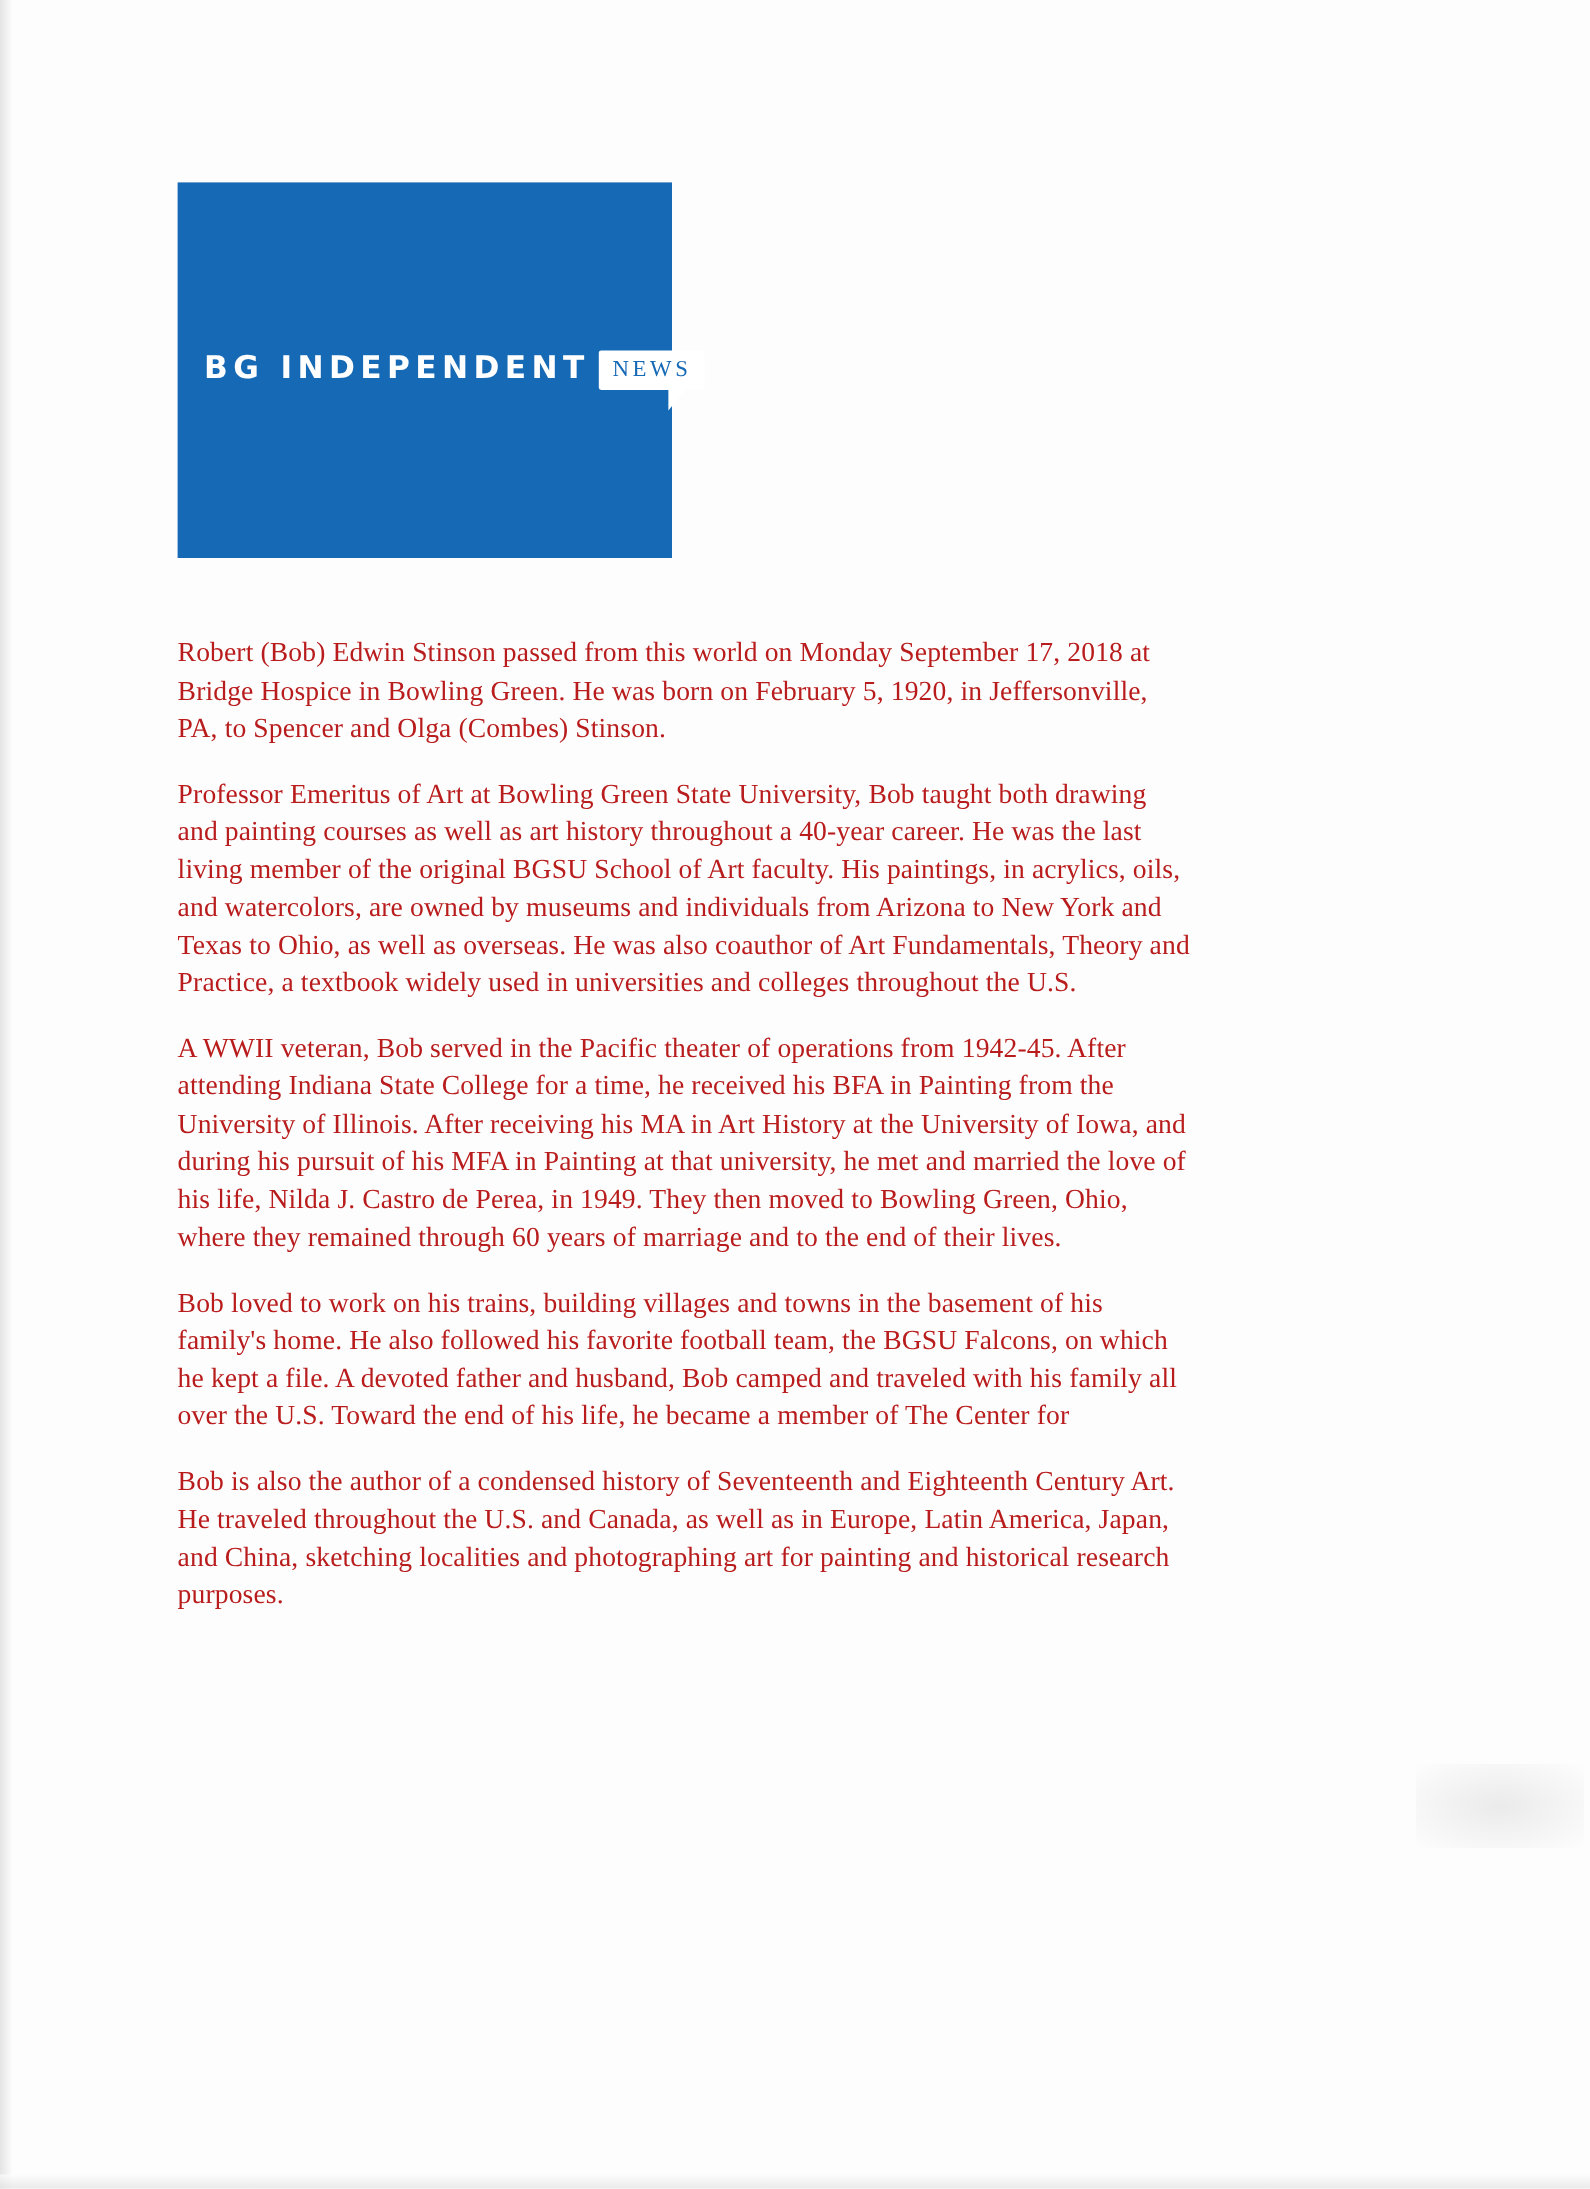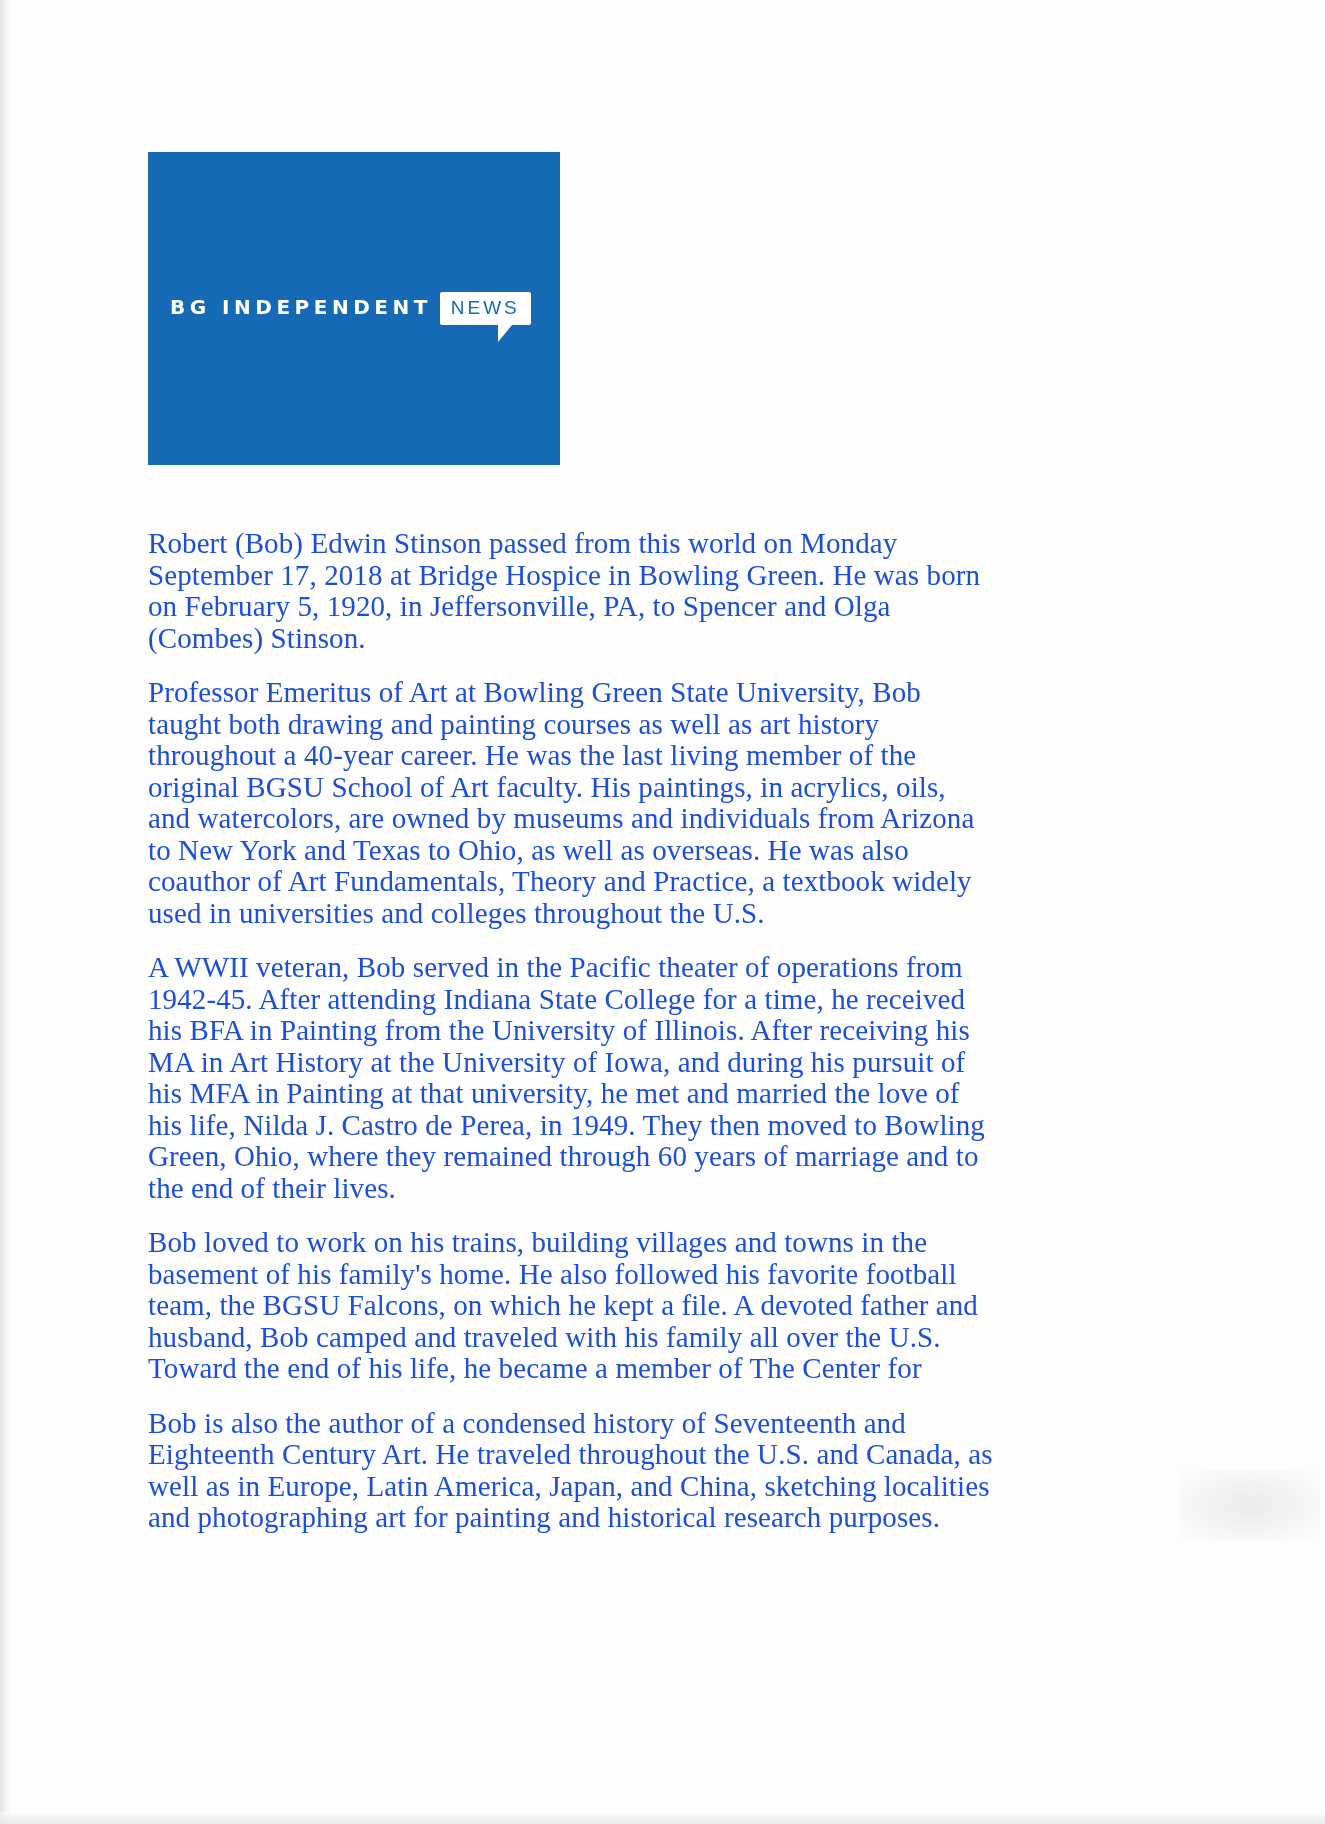--- a/index.html
+++ b/index.html
@@ -55,36 +55,36 @@
   .logo-inner {
     position: absolute;
     left: 22px;
     top: 140px;
     display: flex;
     align-items: flex-start;
   }
   .logo-word {
     color: #ffffff;
     font-family: "DejaVu Sans", sans-serif;
-    font-size: 20px;
+    font-size: 26px;
     letter-spacing: 4.5px;
     font-weight: 600;
     line-height: 30px;
     white-space: nowrap;
   }
   .logo-bubble {
     position: relative;
     margin-left: 8px;
     background: #ffffff;
     padding: 6px 11px 7px 11px;
     border-radius: 2px;
   }
   .logo-bubble-text {
     color: #1569b5;
-    font-family: Liberation Sans, sans-serif;
+    font-family: Liberation Serif, serif;
     font-size: 19px;
     letter-spacing: 3px;
     font-weight: 500;
     line-height: 20px;
     white-space: nowrap;
   }
   .logo-bubble:after {
     content: "";
     position: absolute;
     left: 58px;
@@ -98,25 +98,25 @@
 
   
   .article {
     position: absolute;
     left: 148px;
     top: 528px;
     width: 845px;
   }
   .article p {
     margin: 0 0 23px 0;
-    font-size: 29px;
+    font-size: 23px;
     line-height: 31.5px;
     text-align: left;
     letter-spacing: .1px;
-    color: #1d4ed8;
+    color: #b91c1c;
   }
 </style>
 </head>
 <body>
 
 <div class="page">
 
   <div class="scan-edge-left"></div>
   <div class="scan-edge-bottom"></div>
   <div class="scan-smudge"></div>

